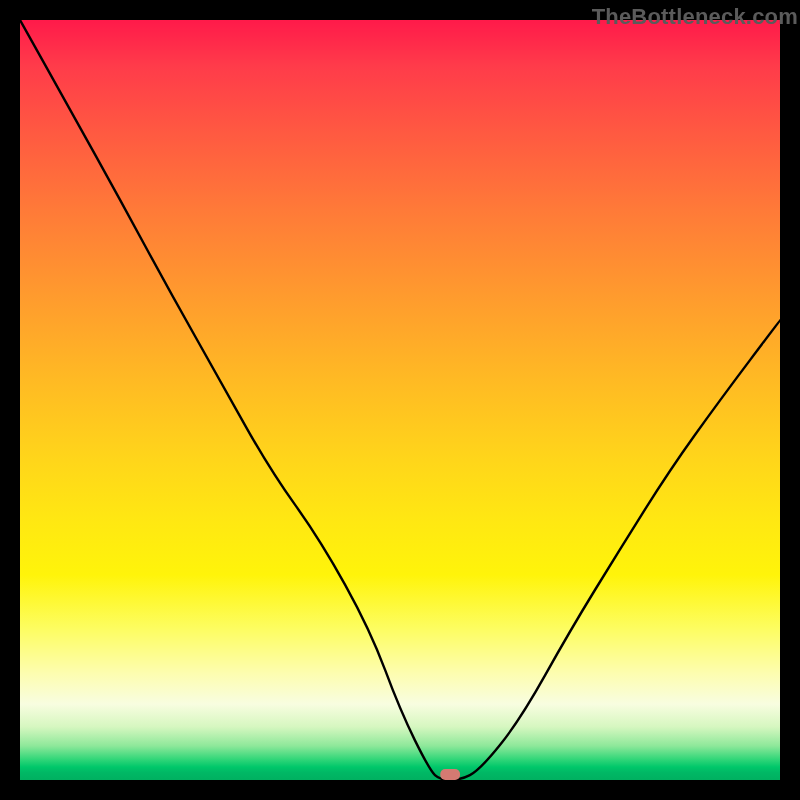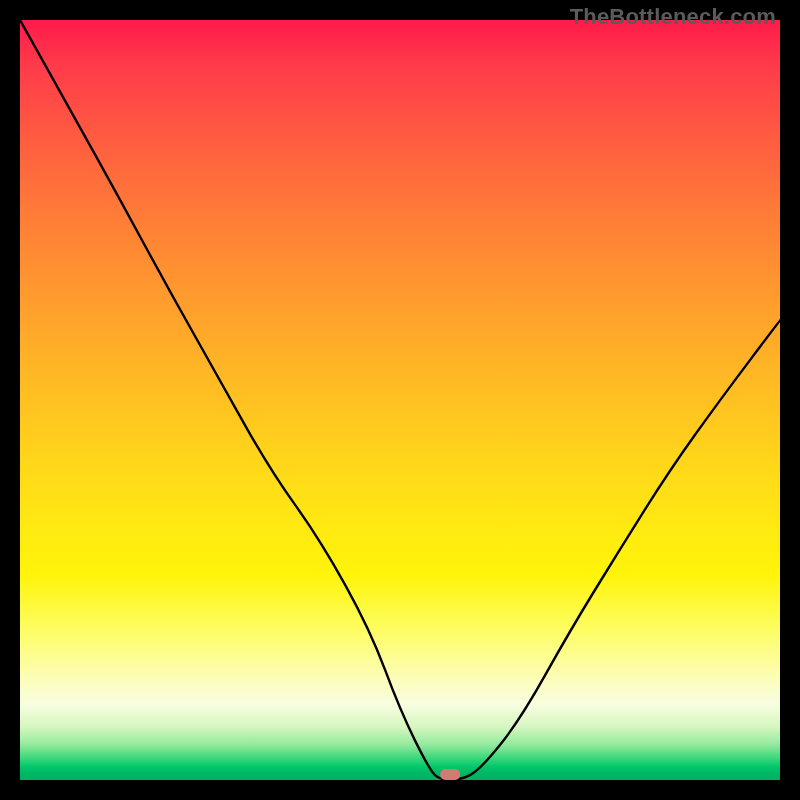--- a/index.html
+++ b/index.html
@@ -13,21 +13,21 @@
   }
   .frame {
     position: relative;
     width: 800px;
     height: 800px;
     background: #000;
   }
   .watermark {
     position: absolute;
     top: 4px;
-    right: 24px;
+    right: 2px;
     color: #5b5b5b;
     font-size: 22px;
     font-weight: 600;
     letter-spacing: 0.2px;
     z-index: 10;
   }
   .plot {
     position: absolute;
     left: 20px;
     top: 20px;

